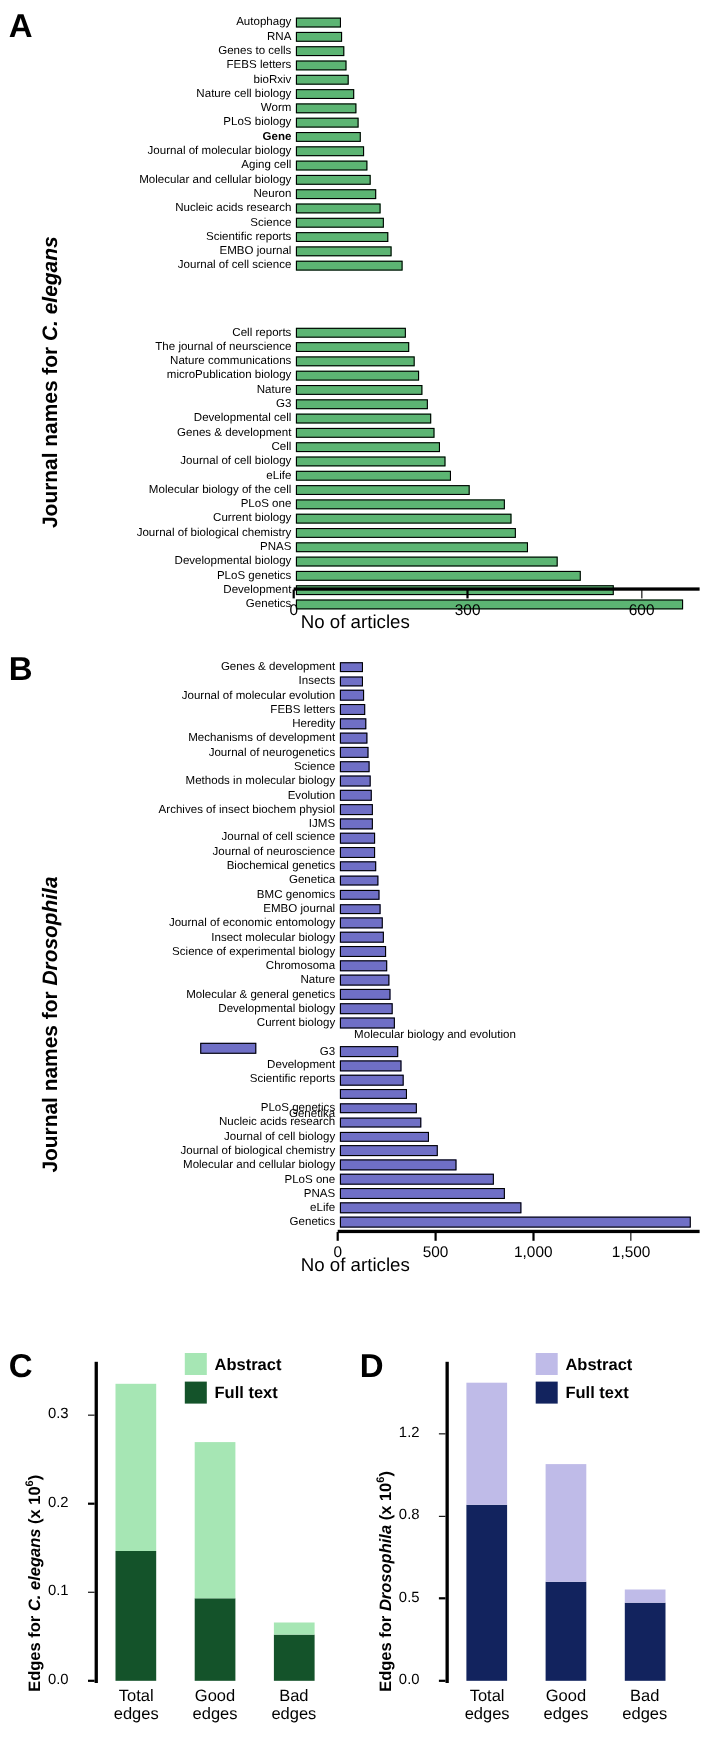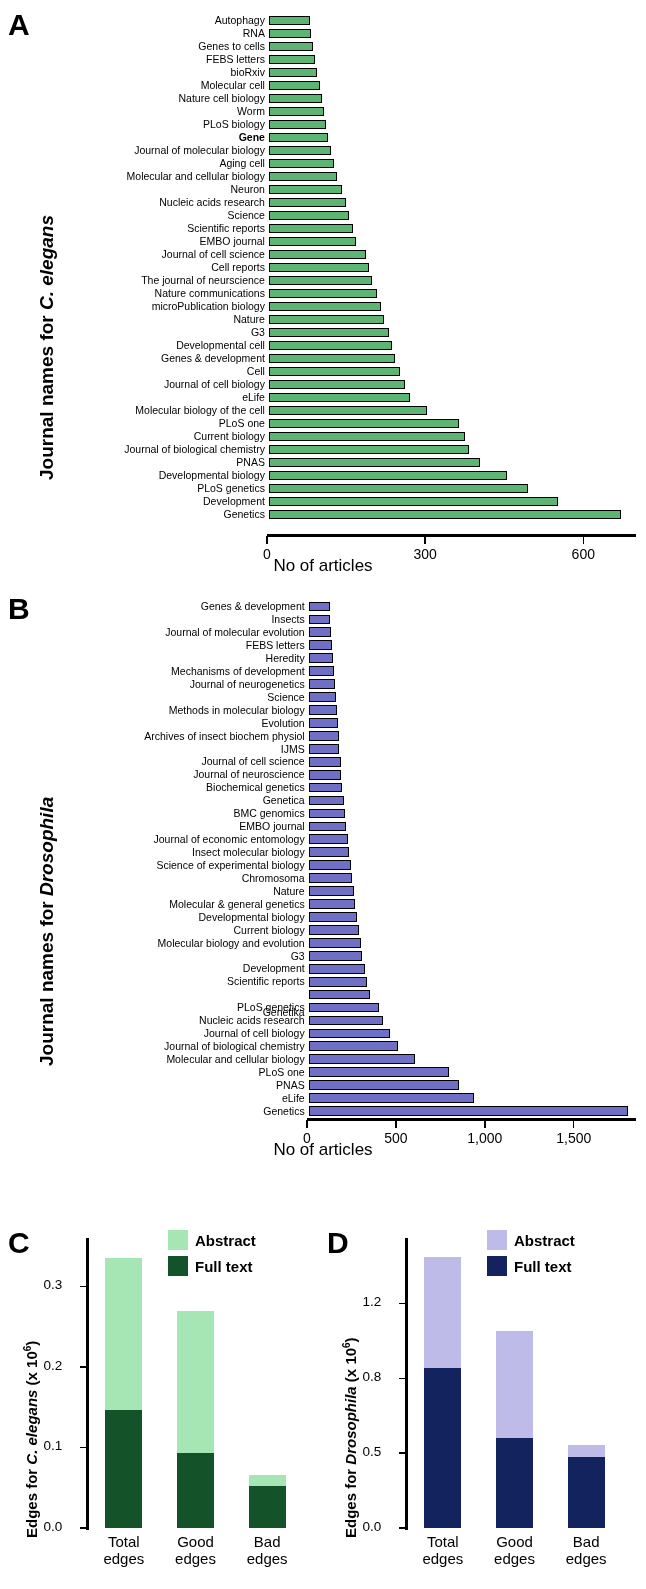--- a/index.html
+++ b/index.html
@@ -87,26 +87,20 @@
             <div class="bar" style="width: 46.3886px; height: 9.8px; top: 1.6px; background: rgb(92, 181, 115);"></div>
           </div>
         </div>
         <div class="hrow" style="height: 13px;">
           <div class="cat" style="width: 210px;">bioRxiv</div>
           <div class="barwrap" style="width: 369px;">
             <div class="bar" style="width: 48.4971px; height: 9.8px; top: 1.6px; background: rgb(92, 181, 115);"></div>
           </div>
         </div>
         <div class="hrow" style="height: 13px;">
-          <div class="cat" style="width: 210px;">Molecular cell</div>
-          <div class="barwrap" style="width: 369px;">
-            <div class="bar" style="width: 50.6057px; height: 9.8px; top: 1.6px; background: rgb(92, 181, 115);"></div>
-          </div>
-        </div>
-        <div class="hrow" style="height: 13px;">
           <div class="cat" style="width: 210px;">Nature cell biology</div>
           <div class="barwrap" style="width: 369px;">
             <div class="bar" style="width: 52.7143px; height: 9.8px; top: 1.6px; background: rgb(92, 181, 115);"></div>
           </div>
         </div>
         <div class="hrow" style="height: 13px;">
           <div class="cat" style="width: 210px;">Worm</div>
           <div class="barwrap" style="width: 369px;">
             <div class="bar" style="width: 54.8229px; height: 9.8px; top: 1.6px; background: rgb(92, 181, 115);"></div>
           </div>
@@ -170,21 +164,21 @@
           <div class="barwrap" style="width: 369px;">
             <div class="bar" style="width: 87.5057px; height: 9.8px; top: 1.6px; background: rgb(92, 181, 115);"></div>
           </div>
         </div>
         <div class="hrow" style="height: 13px;">
           <div class="cat" style="width: 210px;">Journal of cell science</div>
           <div class="barwrap" style="width: 369px;">
             <div class="bar" style="width: 96.9943px; height: 9.8px; top: 1.6px; background: rgb(92, 181, 115);"></div>
           </div>
         </div>
-        <div class="hrow" style="height: 13px;">
+        <div class="hrow" style="height: 13px; margin-top: 48px;">
           <div class="cat" style="width: 210px;">Cell reports</div>
           <div class="barwrap" style="width: 369px;">
             <div class="bar" style="width: 100.157px; height: 9.8px; top: 1.6px; background: rgb(92, 181, 115);"></div>
           </div>
         </div>
         <div class="hrow" style="height: 13px;">
           <div class="cat" style="width: 210px;">The journal of neurscience</div>
           <div class="barwrap" style="width: 369px;">
             <div class="bar" style="width: 103.32px; height: 9.8px; top: 1.6px; background: rgb(92, 181, 115);"></div>
           </div>
@@ -469,21 +463,21 @@
           <div class="barwrap" style="width: 329px;">
             <div class="bar" style="width: 48.3719px; height: 9.75px; top: 1.6px; background: rgb(111, 111, 198);"></div>
           </div>
         </div>
         <div class="hrow" style="height: 12.95px;">
           <div class="cat" style="width: 250px;">Current biology</div>
           <div class="barwrap" style="width: 329px;">
             <div class="bar" style="width: 50.1503px; height: 9.75px; top: 1.6px; background: rgb(111, 111, 198);"></div>
           </div>
         </div>
-        <div class="hrow" style="height: 12.95px;">
+        <div class="hrow" style="height: 12.95px; flex-direction: column;">
           <div class="cat" style="width: 250px;">Molecular biology and evolution</div>
           <div class="barwrap" style="width: 329px;">
             <div class="bar" style="width: 51.9286px; height: 9.75px; top: 1.6px; background: rgb(111, 111, 198);"></div>
           </div>
         </div>
         <div class="hrow" style="height: 12.95px;">
           <div class="cat" style="width: 250px;">G3</div>
           <div class="barwrap" style="width: 329px;">
             <div class="bar" style="width: 53.3514px; height: 9.75px; top: 1.6px; background: rgb(111, 111, 198);"></div>
           </div>

